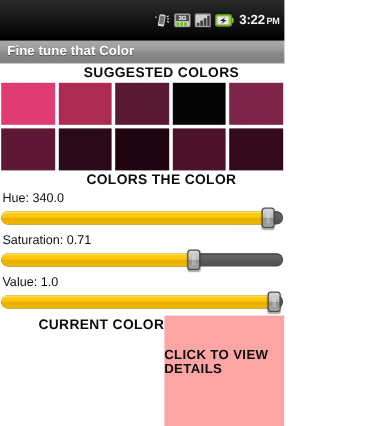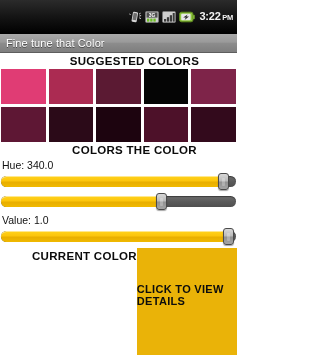--- a/index.html
+++ b/index.html
@@ -63,21 +63,21 @@
     background: linear-gradient(#a9a9a9, #9a9a9a 45%, #8c8c8c 52%, #7e7e7e);
     border-bottom: 1px solid #5e5e5e;
     display: flex;
     align-items: center;
     padding-left: 6px;
     box-sizing: border-box;
     flex: 0 0 auto;
   }
   .titlebar .ttl {
     font-size: 11px;
-    font-weight: normal;
+    font-weight: bold;
     color: #ffffff;
     text-shadow: 0 1px 0 rgba(0,0,0,0.45);
     letter-spacing: 0.1px;
   }
 
   
   .content {
     flex: 1 1 auto;
     display: flex;
     flex-direction: column;
@@ -273,38 +273,39 @@
       <div class="slider-block">
         <div class="slider-label">Hue: 340.0</div>
         <div class="slider">
           <div class="track-bg"></div>
           <div class="track-fill" style="width: 94.4%;"></div>
           <div class="thumb" style="left: calc(94.4% - 5px);"></div>
         </div>
       </div>
 
       <div class="slider-block">
+        <div class="slider-label">Saturation: 0.71</div>
         <div class="slider">
           <div class="track-bg"></div>
           <div class="track-fill" style="width: 68%;"></div>
           <div class="thumb" style="left: calc(68% - 5px);"></div>
         </div>
       </div>
 
       <div class="slider-block">
         <div class="slider-label">Value: 1.0</div>
         <div class="slider">
           <div class="track-bg"></div>
           <div class="track-fill" style="width: 96.5%;"></div>
           <div class="thumb" style="left: calc(96.5% - 5px);"></div>
         </div>
       </div>
     </div>
 
     <div class="current-wrap">
       <div class="section-head">CURRENT COLOR</div>
-      <div class="current-panel" style="background: #eab308;">
+      <div class="current-panel" style="background: #fca5a5;">
         <span class="current-text">CLICK TO VIEW DETAILS</span>
       </div>
     </div>
 
   </div>
 </div>
 
 </body></html>

